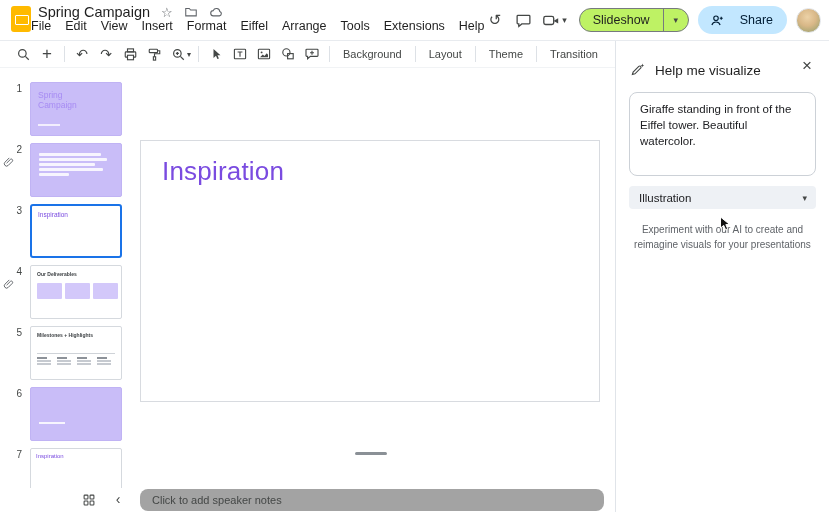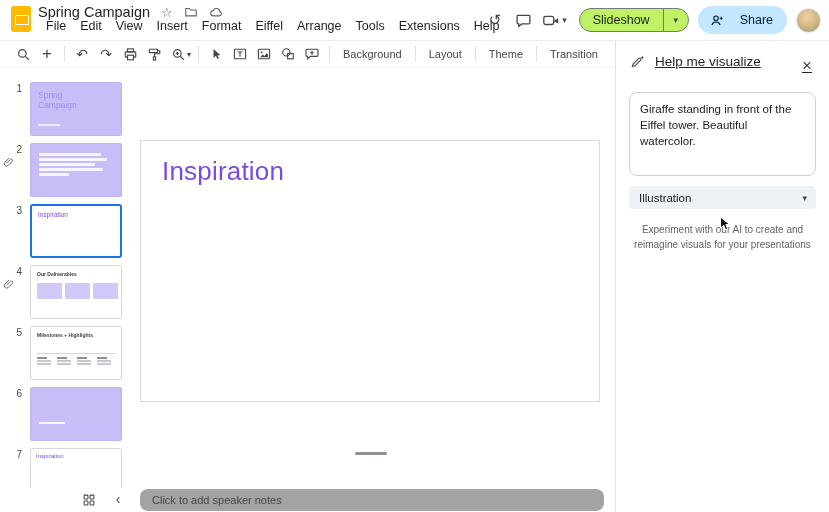--- a/index.html
+++ b/index.html
@@ -11,21 +11,21 @@
   svg { display:block; }
   .center { display:flex; align-items:center; justify-content:center; }
 
   
   .topbar { position:absolute; left:0; top:0; width:829px; height:40px; background:#fff; }
   .slides-logo { position:absolute; left:11px; top:6px; width:20px; height:26px; background:#ffba00; border-radius:3px; }
   .slides-logo::after { content:""; position:absolute; left:4px; top:9px; width:12px; height:8px; border:1.5px solid #fff; border-radius:1px; }
   .title-row { position:absolute; left:38px; top:3px; display:flex; align-items:center; gap:11px; height:18px; }
   .doc-title { font-size:14.5px; color:#1f1f1f; }
   .mini-ic { color:#5f6368; font-size:13px; line-height:1; }
-  .menu-row { position:absolute; left:39px; top:17px; display:flex; }
+  .menu-row { position:absolute; left:24px; top:17px; display:flex; }
   .menu-item { font-size:12.5px; padding:2px 7px; border-radius:4px; color:#1f1f1f; cursor:default; }
 
   .top-right { position:absolute; right:8px; top:6px; display:flex; align-items:center; height:28px; }
   .tr-icon { width:28px; height:28px; border-radius:50%; color:#444746; font-size:15px; display:flex; align-items:center; justify-content:center; }
   .present-caret { font-size:9px; color:#444746; margin-left:-3px; margin-right:4px; }
   .btn-slideshow { display:flex; align-items:stretch; height:24px; border:1px solid #767a7e; border-radius:15px; overflow:hidden; background:#bef264; margin-left:8px; }
   .btn-slideshow .lbl { padding:0 13px; display:flex; align-items:center; font-size:12.5px; color:#1f1f1f; }
   .btn-slideshow .caret-seg { width:25px; display:flex; align-items:center; justify-content:center; border-left:1px solid #767a7e; font-size:9px; color:#444746; }
   .btn-share { height:28px; display:flex; align-items:center; gap:15px; background:#c2e7ff; border-radius:15px; padding:0 14px 0 12px; font-size:12.5px; color:#001d35; margin-left:9px; }
   .avatar { width:25px; height:25px; border-radius:50%; margin-left:9px; background:radial-gradient(circle at 45% 35%, #ecd2a7 0%, #d9b888 45%, #8f9e6a 100%); border:1px solid #e2e5e9; }
@@ -72,21 +72,21 @@
   .hscroll { position:absolute; left:225px; top:383px; width:32px; height:3px; background:#8a9096; border-radius:2px; }
 
   
   .notesbar { position:absolute; left:0; bottom:0; width:615px; height:24px; background:#fff; }
   .grid-btn { position:absolute; left:80px; top:3px; width:18px; height:18px; }
   .back-btn { position:absolute; left:110px; top:1px; width:16px; height:20px; font-size:14px; color:#444746; }
   .notes-pill { position:absolute; left:140px; top:1px; width:464px; height:22px; background:#a3a3a3; border-radius:8px; display:flex; align-items:center; padding-left:12px; font-size:11px; color:#444746; }
 
   
   .panel { position:absolute; left:615px; top:41px; width:214px; height:471px; background:#fff; border-left:1px solid #e0e4e9; }
-  .panel-head { display:flex; align-items:flex-start; padding:13px 10px 0 14px;text-decoration:underline; }
+  .panel-head { display:flex; align-items:flex-end; padding:13px 10px 0 14px; }
   .panel-title { font-size:13.5px; font-weight:500; margin-left:9px; color:#1f1f1f; }
   .panel-close { margin-left:auto; width:24px; height:24px; font-size:17px; color:#444746; display:flex; align-items:center; justify-content:center; border-radius:50%; }
   .prompt-box { display:block; margin:14px 13px 0 13px; height:84px; width:187px; border:1px solid #ccd1d7; border-radius:8px; padding:8px 10px; font-size:11.5px; line-height:1.4; color:#202124; font-family:"Liberation Sans", sans-serif; resize:none; background:#fff; outline:none; }
   .style-select { margin:10px 13px 0; height:23px; background:#eef1f5; border-radius:4px; display:flex; align-items:center; padding:0 9px 0 10px; font-size:11.5px; color:#202124;gap:32px; }
   .style-caret { margin-left:auto; font-size:9px; color:#444746; }
   .create-btn { display:block; margin:13px auto 0; background:#1a73e8; color:#fff; border:none; border-radius:14px; padding:6px 18px; font-size:12px; font-family:"Liberation Sans", sans-serif; }
   .mouse-cursor { position:absolute; left:103px; top:175px; z-index:3; pointer-events:none; }
   .panel-caption { margin:13px 17px 0; text-align:center; font-size:10px; line-height:1.5; color:#5f6368; }
 </style>
 </head>

